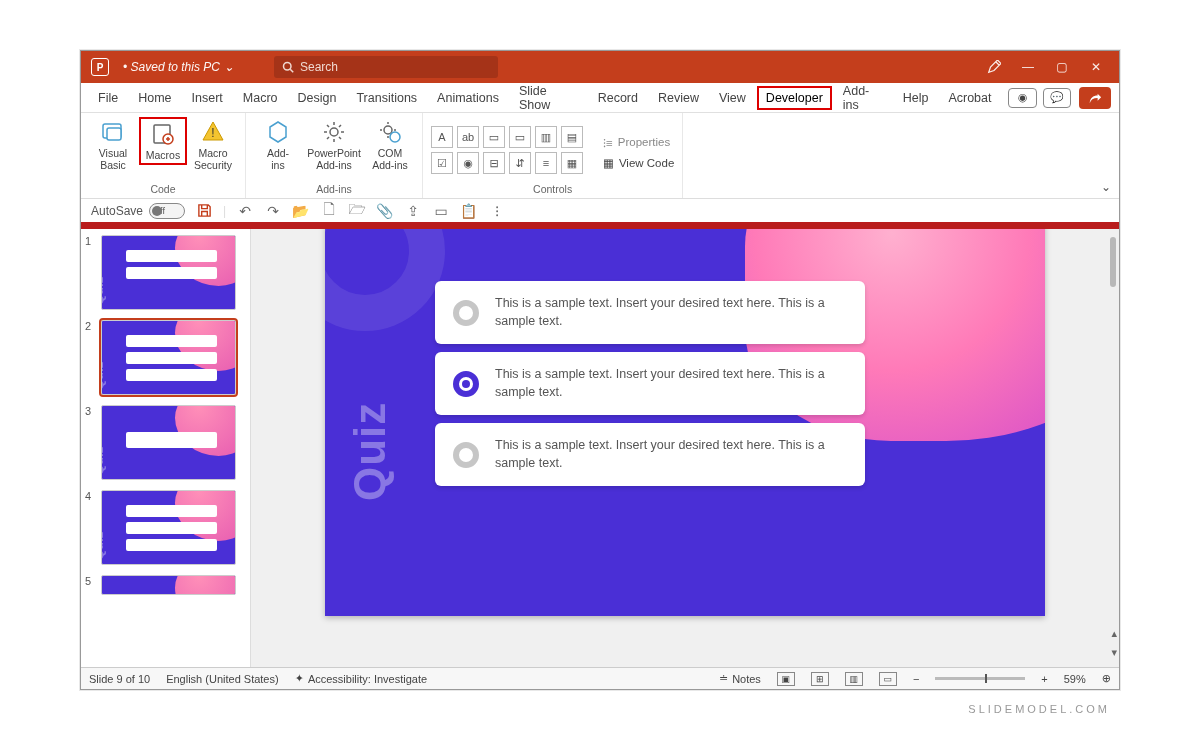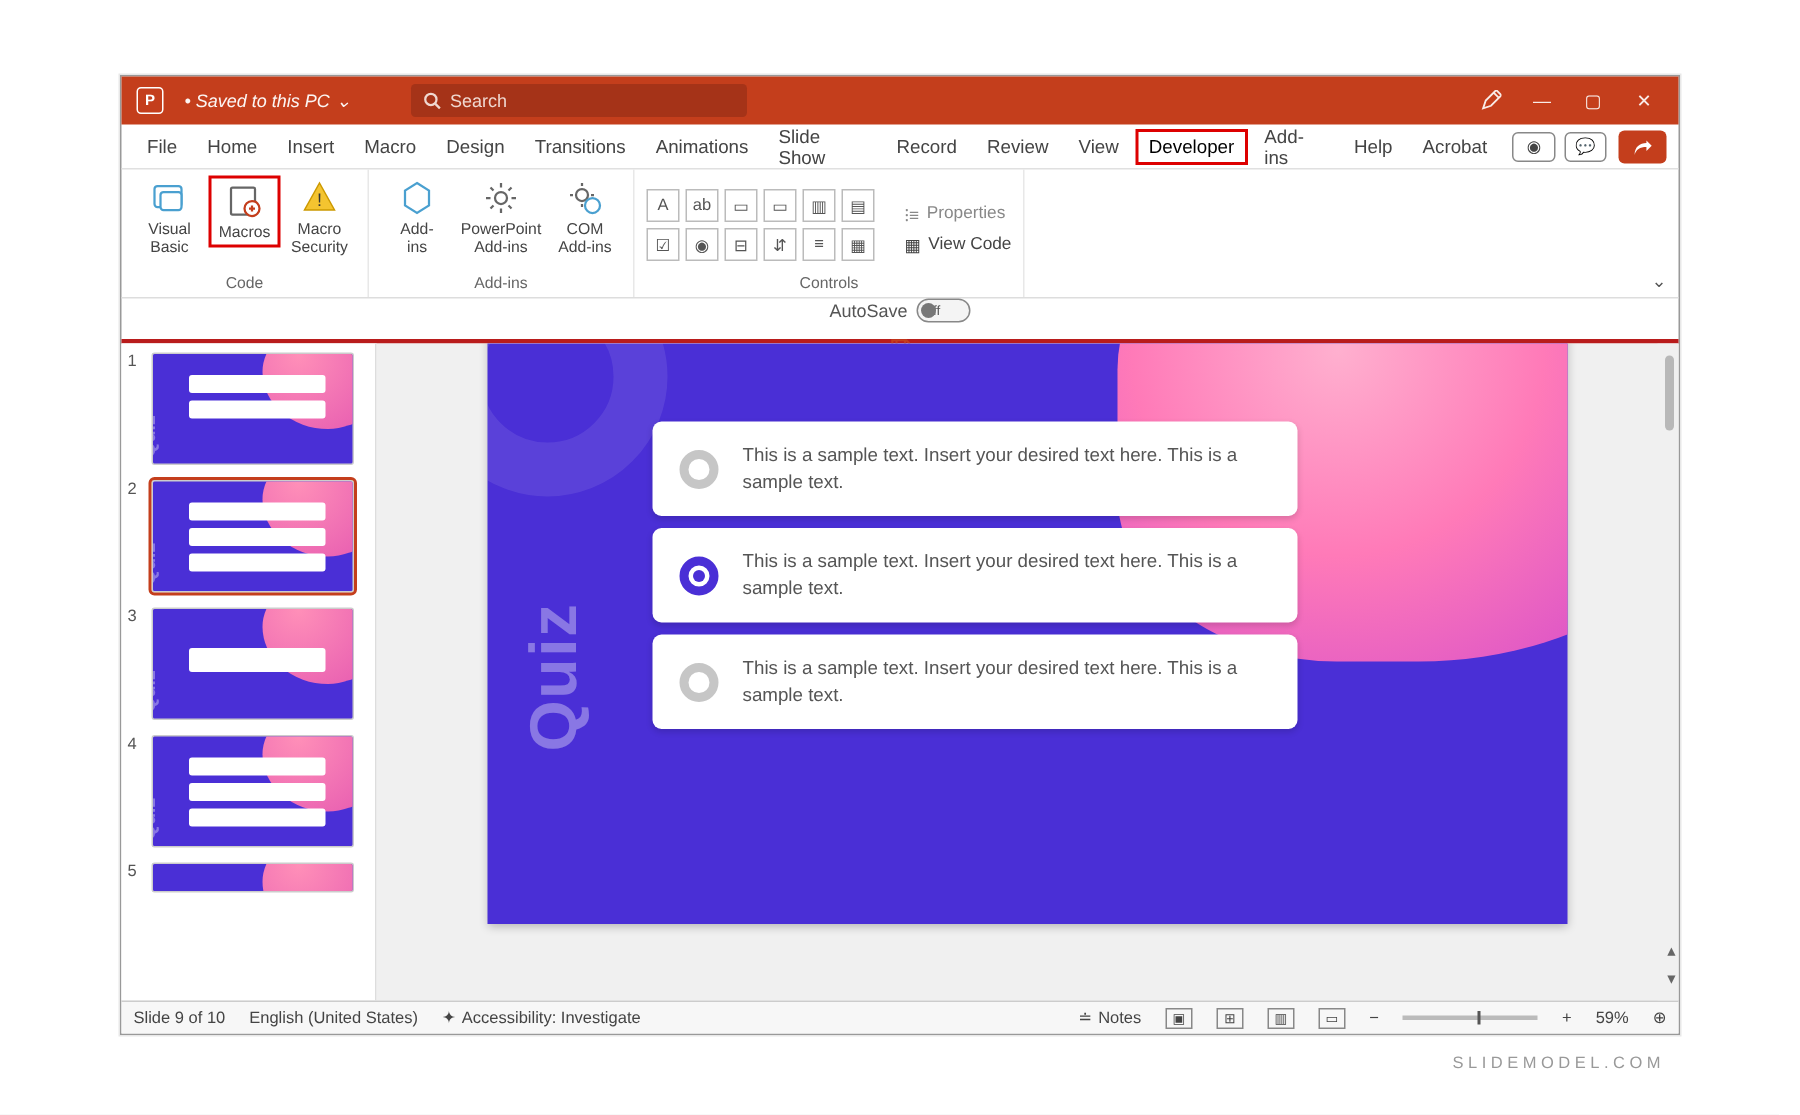--- a/index.html
+++ b/index.html
@@ -23,21 +23,21 @@
   .rgroup .items { display:flex; gap:2px; flex:1; align-items:flex-start;}
   .rbtn { display:flex; flex-direction:column; align-items:center; width:48px; padding:2px; font-size:10.5px; color:#444; text-align:center; line-height:1.15; gap:2px; cursor:pointer;}
   .rbtn .ic { width:26px; height:26px; display:flex; align-items:center; justify-content:center; font-size:20px; }
   .rbtn.hl { border:2px solid #d00; }
   .glabel { font-size:10.5px; color:#666; padding-bottom:3px; }
   .ctrl-grid { display:grid; grid-template-columns: repeat(6, 22px); grid-template-rows: 22px 22px; gap:4px; }
   .ctrl-grid .c { border:1px solid #bbb; font-size:11px; color:#555; display:flex;align-items:center;justify-content:center; }
   .prop-col { display:flex; flex-direction:column; gap:6px; font-size:11.5px; color:#888; padding-left:8px; padding-top:4px;}
   .prop-col .row { display:flex; align-items:center; gap:5px; }
   .collapse { position:absolute; right:8px; bottom:4px; font-size:12px; color:#555; }
-  .qat { height:30px; display:flex; align-items:center; padding:0 10px; gap:10px; border-bottom:3px solid #b91c1c; font-size:12px; color:#555;flex-direction:column;}
+  .qat { height:30px; display:flex; align-items:center; padding:0 10px; gap:10px; border-bottom:7px solid #b91c1c; font-size:12px; color:#555;}
   .qat .autosave { display:flex; align-items:center; gap:6px; }
   .qat .toggle { width:36px; height:16px; border:1px solid #888; border-radius:8px; display:flex; align-items:center; font-size:9px; padding:0 3px; color:#555; justify-content:flex-start; background:#f4f4f4; position:relative;}
   .qat .toggle::before { content:''; width:10px; height:10px; border-radius:50%; background:#777; position:absolute; left:2px;}
   .qat .qbtn { width:18px; height:18px; display:flex; align-items:center; justify-content:center; font-size:14px; color:#666; }
   .workspace { flex:1; display:flex; background:#f0f0f0; min-height:0;}
   .thumbs { width:170px; background:#fff; border-right:1px solid #ddd; overflow:hidden; padding:6px 4px; }
   .thumb-row { display:flex; gap:6px; margin-bottom:10px; }
   .thumb-row .num { font-size:11px; color:#555; width:10px; }
   .thumb { width:135px; height:75px; border:1px solid #ccc; border-radius:2px; background:#4a2fd6; position:relative; overflow:hidden;}
   .thumb.sel { outline:2px solid #c43e1c; outline-offset:0; }

